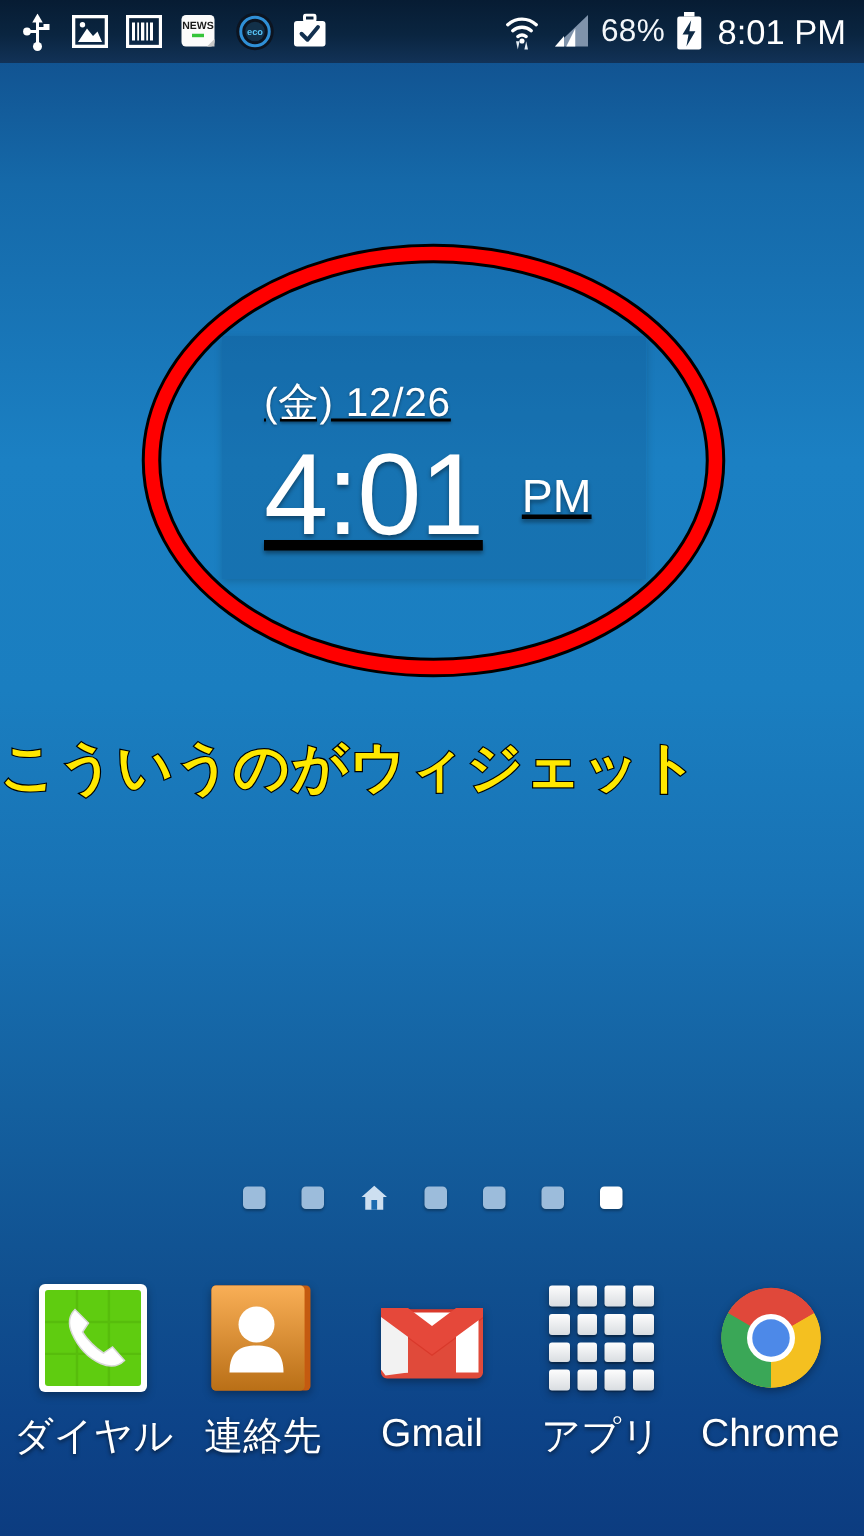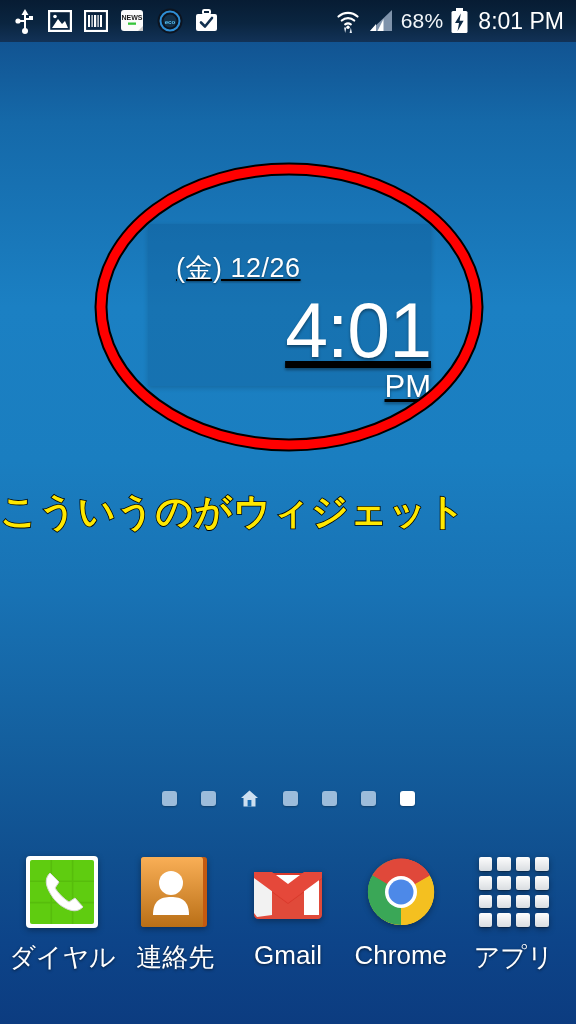--- a/index.html
+++ b/index.html
@@ -80,23 +80,22 @@
   }
   #widget-date {
     color: #ffffff;
     font-size: 27px;
     letter-spacing: 0.5px;
     text-shadow: 0 1px 2px rgba(0,0,0,0.45);
     white-space: nowrap;
   }
   #widget-time-row {
     display: flex;
-    align-items: flex-end;
+    align-items: center;
     margin-top: 6px;
-    flex-direction: column;
   }
   #widget-time {
     color: #ffffff;
     font-size: 77px;
     font-weight: 300;
     line-height: 1;
     letter-spacing: -1px;
     text-shadow: 0 2px 3px rgba(0,0,0,0.4);
   }
   #widget-ampm {
@@ -394,20 +393,44 @@
       <div class="dock-icon">
         <svg width="74" height="74" viewBox="0 0 74 74">
           <path d="M3 18 L3 60 C3 62 5 64 7 64 L67 64 C69 64 71 62 71 60 L71 18 Z" fill="#e04a3a"></path>
           <polygon points="3,18 71,18 71,24 37,49 3,24" fill="#d9392b"></polygon>
           <polygon points="6,20 68,20 68,60 53,60 53,33 37,45 21,33 21,60 6,60" fill="#ffffff"></polygon>
           <polygon points="3,18 21,18 21,60 6,62 3,58" fill="#f2f2f2"></polygon>
           <polygon points="3,17 21,17 37,29 53,17 71,17 71,23 37,48 3,23" fill="#e5483a"></polygon>
         </svg>
       </div>
       <div class="dock-label">Gmail</div>
+    </div>
+
+    <div class="dock-item">
+      <div class="dock-icon">
+        <div class="apps-grid">
+          <span class="apps-cell"></span>
+          <span class="apps-cell"></span>
+          <span class="apps-cell"></span>
+          <span class="apps-cell"></span>
+          <span class="apps-cell"></span>
+          <span class="apps-cell"></span>
+          <span class="apps-cell"></span>
+          <span class="apps-cell"></span>
+          <span class="apps-cell"></span>
+          <span class="apps-cell"></span>
+          <span class="apps-cell"></span>
+          <span class="apps-cell"></span>
+          <span class="apps-cell"></span>
+          <span class="apps-cell"></span>
+          <span class="apps-cell"></span>
+          <span class="apps-cell"></span>
+        </div>
+      </div>
+      <div class="dock-label">アプリ</div>
     </div>
 
     <div class="dock-item">
       <div class="dock-icon">
         <svg width="74" height="74" viewBox="0 0 74 74">
           <circle cx="37" cy="37" r="33" fill="#f4c020"></circle>
           <path d="M37 4 A33 33 0 0 1 65.6 53.5 L37 37 Z" fill="#f4c020"></path>
           <path d="M37 4 A33 33 0 0 0 8.5 53.5 L37 37 Z" fill="#3aa757"></path>
           <path d="M8.5 20 A33 33 0 0 1 65.6 20 L37 37 Z" fill="#e0483a"></path>
           <path d="M8.5 53.5 A33 33 0 0 0 65.6 53.5 L37 37 Z" fill="#f4c020"></path>
@@ -416,38 +439,14 @@
           <path d="M8.4 20.3 A33 33 0 0 0 37 70 L37 37 Z" fill="#3aa757"></path>
           <path d="M37 70 A33 33 0 0 0 65.7 20.4 L37 37 Z" fill="#f4c020"></path>
           <path d="M8.4 20.3 A33 33 0 0 1 65.7 20.4 L37 37 Z" fill="#e0483a"></path>
           <circle cx="37" cy="37" r="16" fill="#ffffff"></circle>
           <circle cx="37" cy="37" r="12.5" fill="#4d89e8"></circle>
         </svg>
       </div>
       <div class="dock-label">Chrome</div>
     </div>
 
-    <div class="dock-item">
-      <div class="dock-icon">
-        <div class="apps-grid">
-          <span class="apps-cell"></span>
-          <span class="apps-cell"></span>
-          <span class="apps-cell"></span>
-          <span class="apps-cell"></span>
-          <span class="apps-cell"></span>
-          <span class="apps-cell"></span>
-          <span class="apps-cell"></span>
-          <span class="apps-cell"></span>
-          <span class="apps-cell"></span>
-          <span class="apps-cell"></span>
-          <span class="apps-cell"></span>
-          <span class="apps-cell"></span>
-          <span class="apps-cell"></span>
-          <span class="apps-cell"></span>
-          <span class="apps-cell"></span>
-          <span class="apps-cell"></span>
-        </div>
-      </div>
-      <div class="dock-label">アプリ</div>
-    </div>
-
   </div>
 </div>
 
 </body></html>

